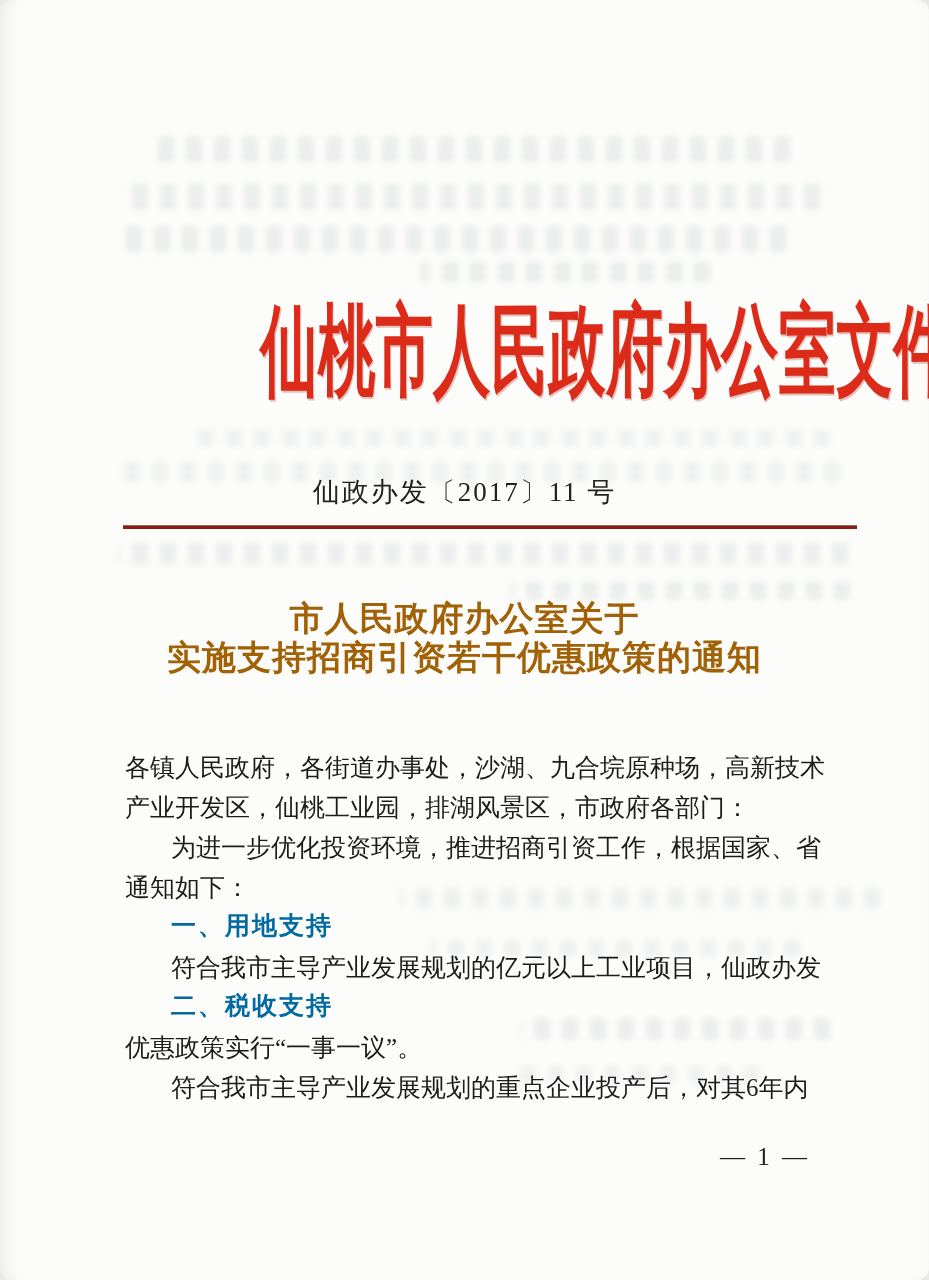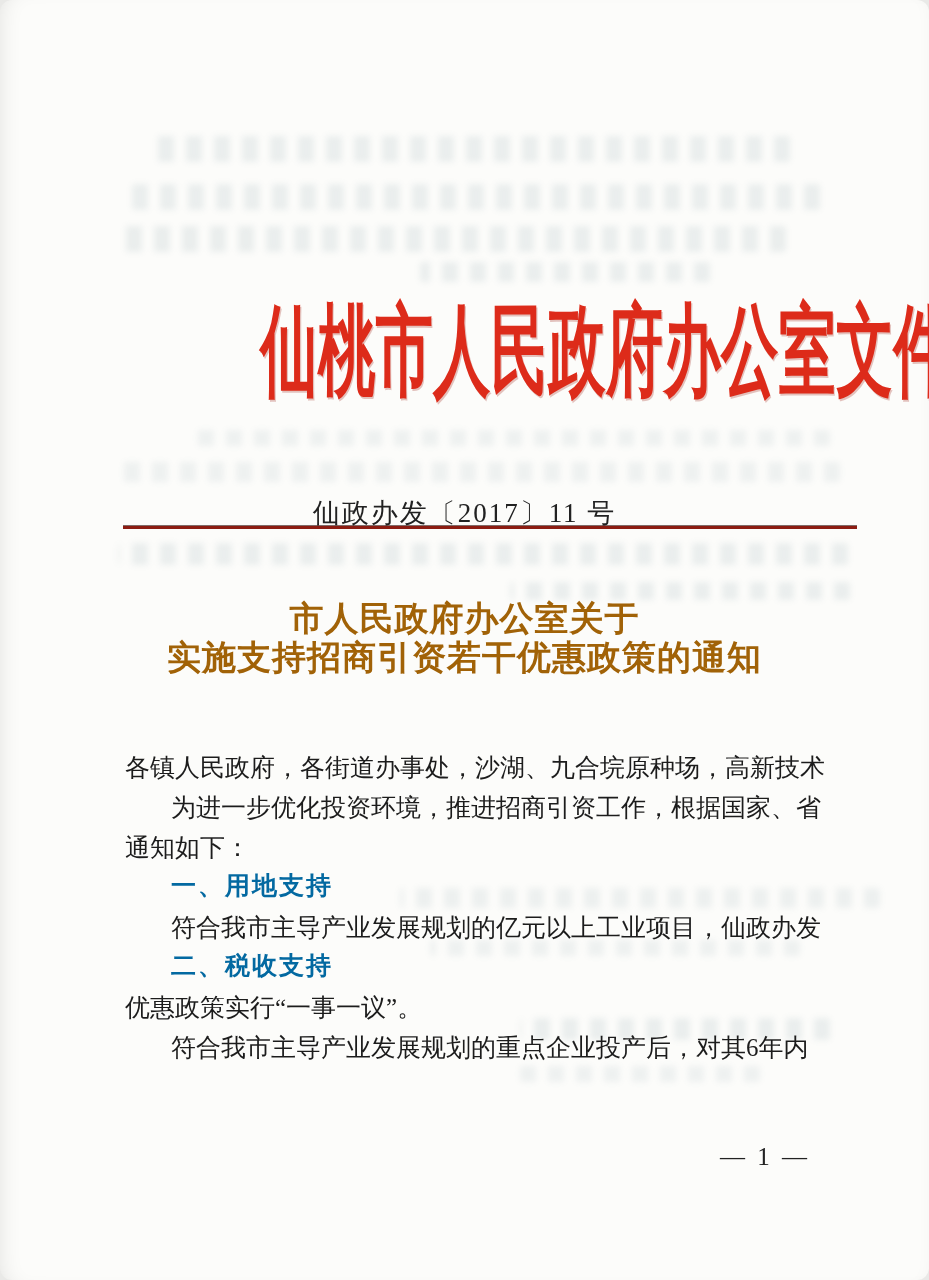--- a/index.html
+++ b/index.html
@@ -60,21 +60,20 @@
   }
 
   .doc-number {
     position: absolute;
     top: 476px; left: 0; width: 100%;
     text-align: center;
     font-size: 27px;
     line-height: 32px;
     letter-spacing: 2px;
     color: #222;
-    margin-top: 21px;
   }
 
   .red-rule {
     position: absolute;
     top: 526px; left: 123px;
     width: 734px; height: 3px;
     box-shadow: 0 -1px 0 rgba(45,10,6,.6);
   }
 
   .notice-title {
@@ -142,20 +141,21 @@
 
   <div class="red-rule" style="background: rgb(140, 28, 18);"></div>
 
   <div class="notice-title">
     <div>市人民政府办公室关于</div>
     <div>实施支持招商引资若干优惠政策的通知</div>
   </div>
 
   <div class="notice-body">
     <div class="line">各镇人民政府，各街道办事处，沙湖、九合垸原种场，高新技术</div>
+    <div class="line">产业开发区，仙桃工业园，排湖风景区，市政府各部门：</div>
     <div class="line indent">为进一步优化投资环境，推进招商引资工作，根据国家、省</div>
     <div class="line">通知如下：</div>
     <div class="line indent heading">一、用地支持</div>
     <div class="line indent">符合我市主导产业发展规划的亿元以上工业项目，仙政办发</div>
     <div class="line indent heading">二、税收支持</div>
     <div class="line">优惠政策实行“一事一议”。</div>
     <div class="line indent">符合我市主导产业发展规划的重点企业投产后，对其6年内</div>
   </div>
 
   <div class="page-number">— 1 —</div>

